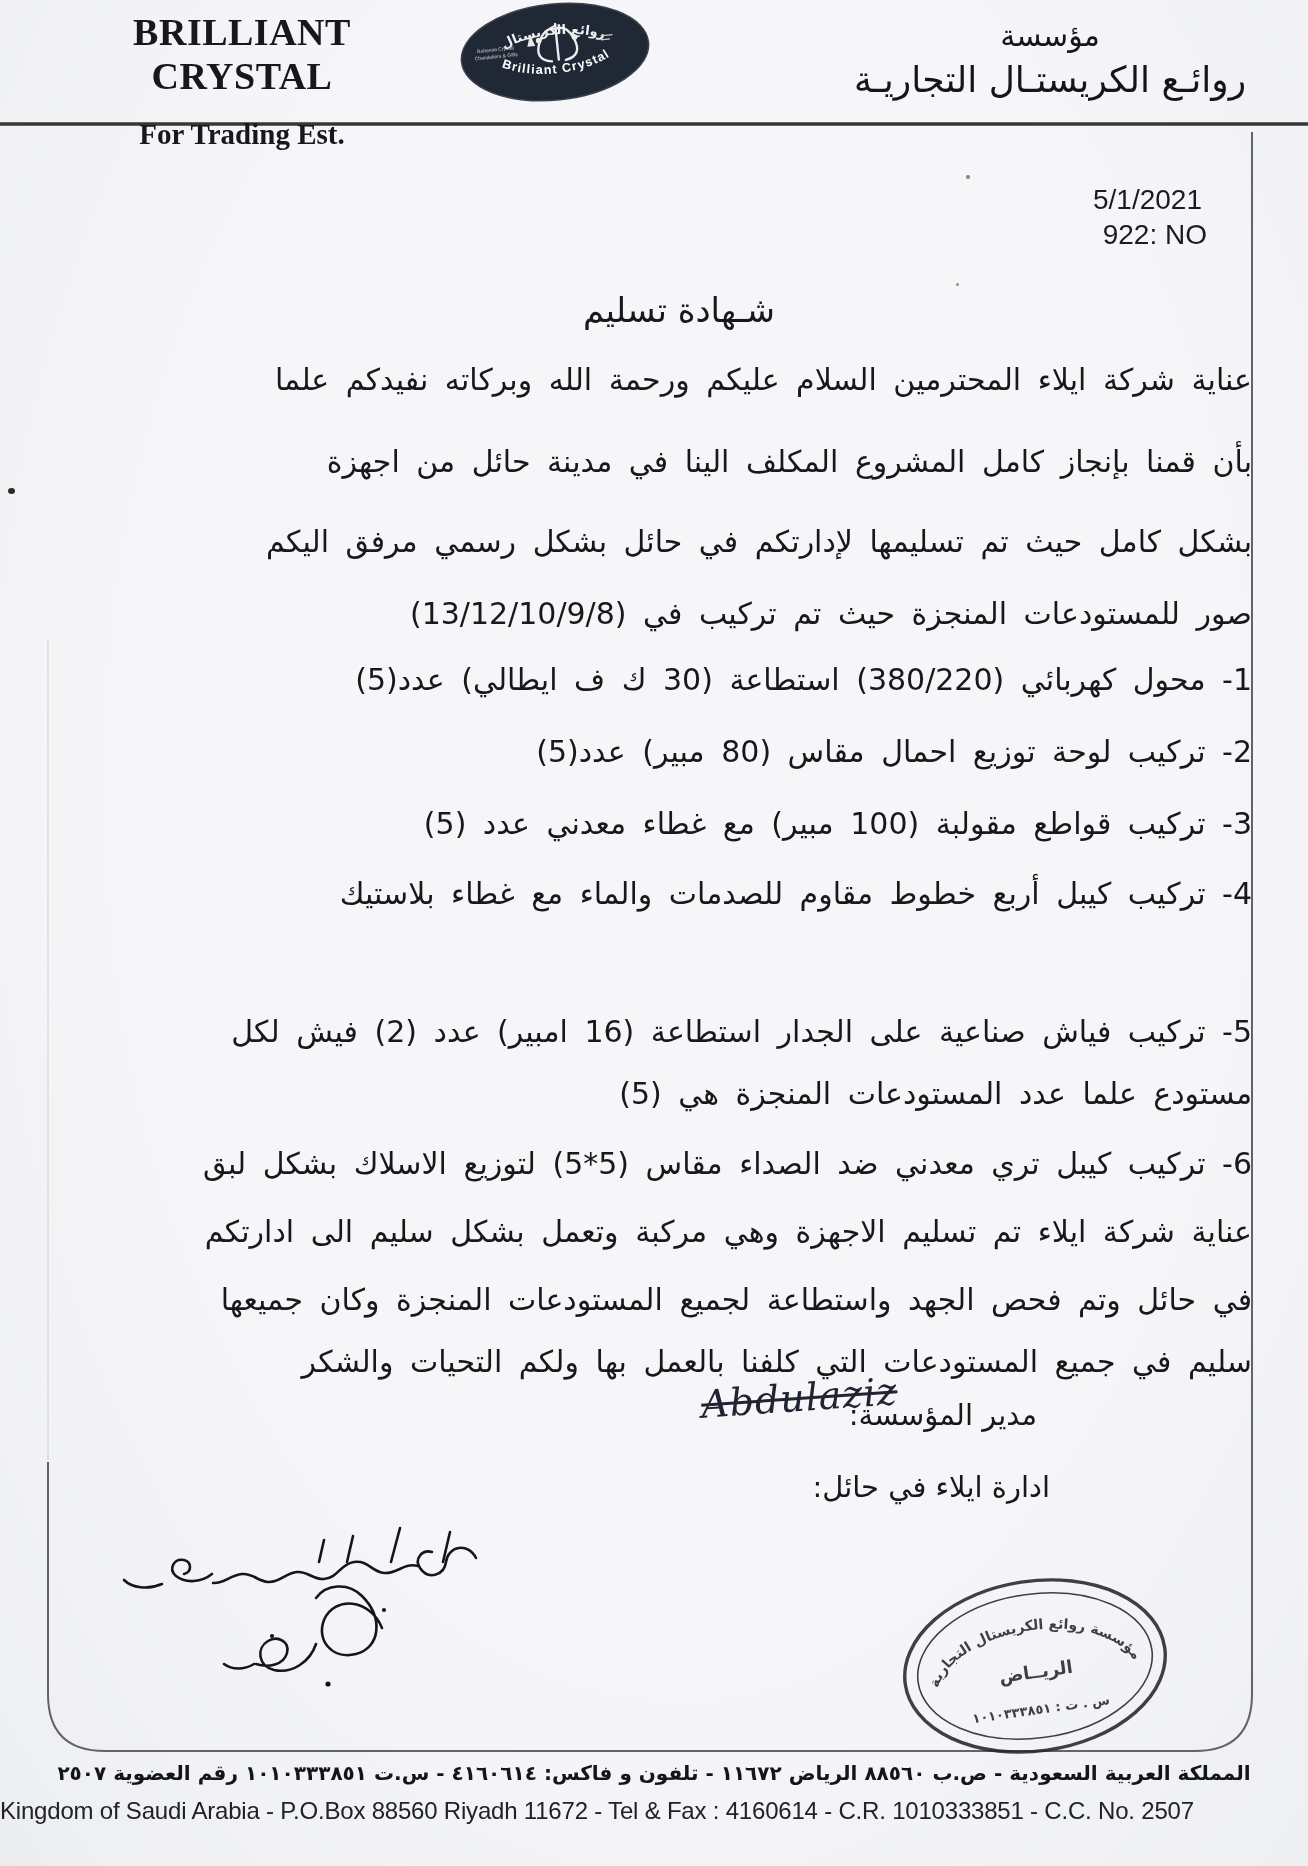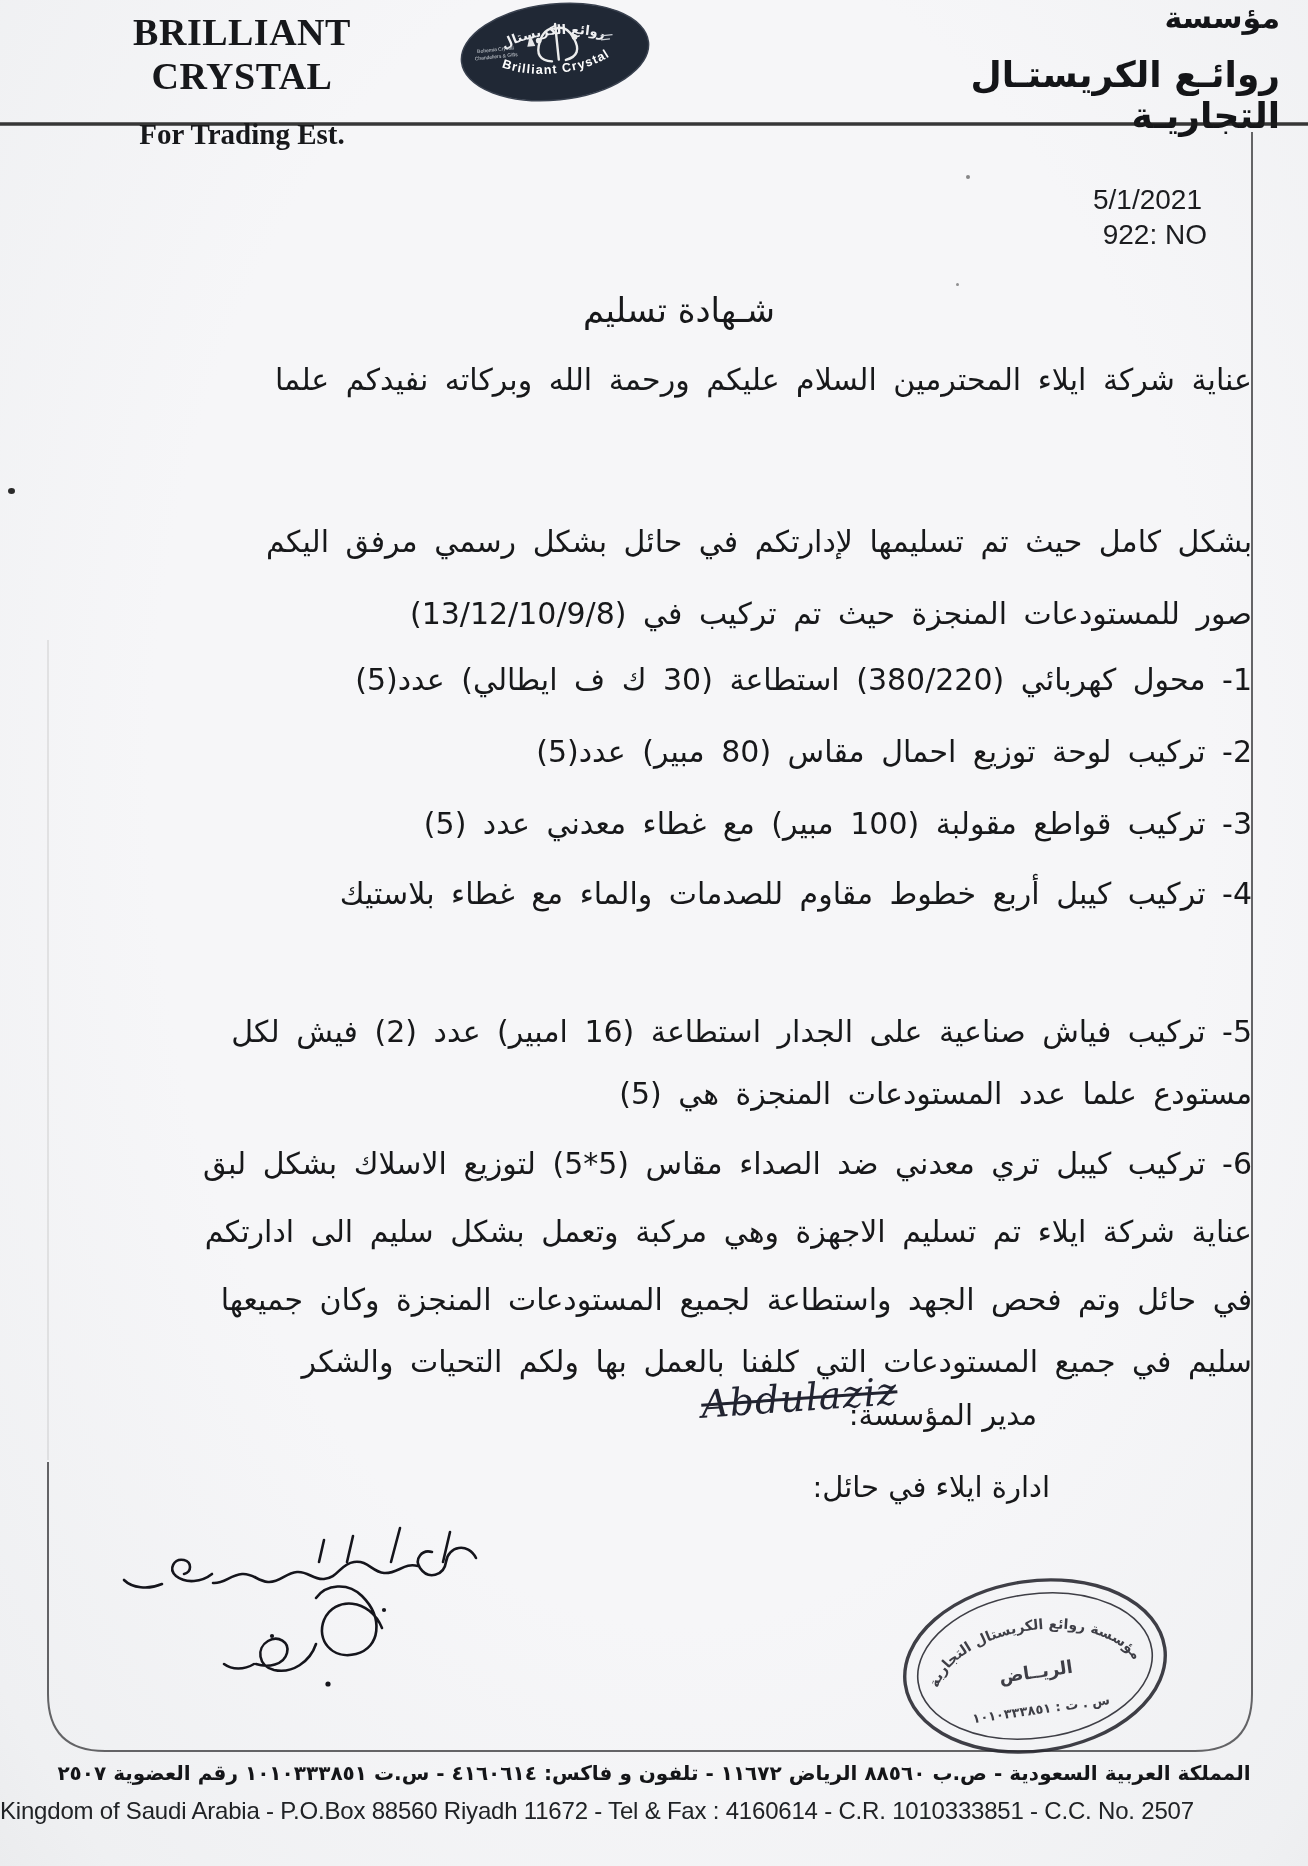--- a/index.html
+++ b/index.html
@@ -13,24 +13,24 @@
     background:radial-gradient(ellipse at 52% 42%, #f6f6f8 55%, #eff0f2 92%, #ebecee 100%);
     color:#1a1b1e;
     padding-left:16px;
   }
   .arab{direction:rtl;}
   
   .co-en{position:absolute;left:50px;top:10px;width:384px;text-align:center;
          font-family:"Liberation Serif",serif;font-weight:bold;color:#17181b;}
   .co-en .l1{font-size:38px;letter-spacing:.5px;}
   .co-en .l2{font-size:29px;margin-top:20px;}
-  .co-ar{position:absolute;left:820px;top:0;width:460px;text-align:right;
-         font-weight:bold;color:#141518;}
+  .co-ar{position:absolute;left:820px;top:18px;width:460px;text-align:center;
+         font-weight:normal;color:#141518;}
   .co-ar .l1{font-size:30px;}
-  .co-ar .l2{font-size:36px;margin-top:19px;}
+  .co-ar .l2{font-size:36px;margin-top:6px;}
   .logo-svg{position:absolute;left:452px;top:0px;}
   
   .date{position:absolute;top:156px;right:106px;font-family:"Liberation Sans",sans-serif;
         font-size:28px;color:#1b1c1f;margin-top:28px;}
   .docno{position:absolute;top:219px;right:101px;font-family:Liberation Sans, sans-serif;
         font-size:28px;color:#1b1c1f;}
   
   .title{position:absolute;top:290px;left:454px;width:450px;text-align:center;
          font-size:34px;color:#17181a;}
   .ln{position:absolute;right:56px;white-space:nowrap;font-size:30px;
@@ -101,20 +101,21 @@
     <path d="M1252,132 V1694 Q1252,1751 1195,1751 H105 Q48,1751 48,1694 V1462" fill="none" stroke="#26262a" stroke-width="2" opacity="0.7"></path>
     <path d="M48,1460 V640" fill="none" stroke="#26262a" stroke-width="1.5" opacity="0.12"></path>
   </svg>
 
   <div class="date">5/1/2021</div>
   <div class="docno">922: NO</div>
 
   <div class="title arab">شـهادة تسليم</div>
 
   <div class="ln arab" style="top:362px">عناية شركة ايلاء المحترمين السلام عليكم ورحمة الله وبركاته نفيدكم علما</div>
+  <div class="ln arab" style="top:444px">بأن قمنا بإنجاز كامل المشروع المكلف الينا في مدينة حائل من اجهزة</div>
   <div class="ln arab" style="top:524px">بشكل كامل حيث تم تسليمها لإدارتكم في حائل بشكل رسمي مرفق اليكم</div>
   <div class="ln arab" style="top:596px">صور للمستودعات المنجزة حيث تم تركيب في (13/12/10/9/8)</div>
   <div class="ln arab" style="top:662px">1- محول كهربائي (380/220) استطاعة (30 ك ف ايطالي) عدد(5)</div>
   <div class="ln arab" style="top:734px">2- تركيب لوحة توزيع احمال مقاس (80 مبير) عدد(5)</div>
   <div class="ln arab" style="top:806px">3- تركيب قواطع مقولبة (100 مبير) مع غطاء معدني عدد (5)</div>
   <div class="ln arab" style="top:876px">4- تركيب كيبل أربع خطوط مقاوم للصدمات والماء مع غطاء بلاستيك</div>
   <div class="ln arab" style="top:1014px">5- تركيب فياش صناعية على الجدار استطاعة (16 امبير) عدد (2) فيش لكل</div>
   <div class="ln arab" style="top:1076px">مستودع علما عدد المستودعات المنجزة هي (5)</div>
   <div class="ln arab" style="top:1146px">6- تركيب كيبل تري معدني ضد الصداء مقاس (5*5) لتوزيع الاسلاك بشكل لبق</div>
   <div class="ln arab" style="top:1214px">عناية شركة ايلاء تم تسليم الاجهزة وهي مركبة وتعمل بشكل سليم الى ادارتكم</div>

